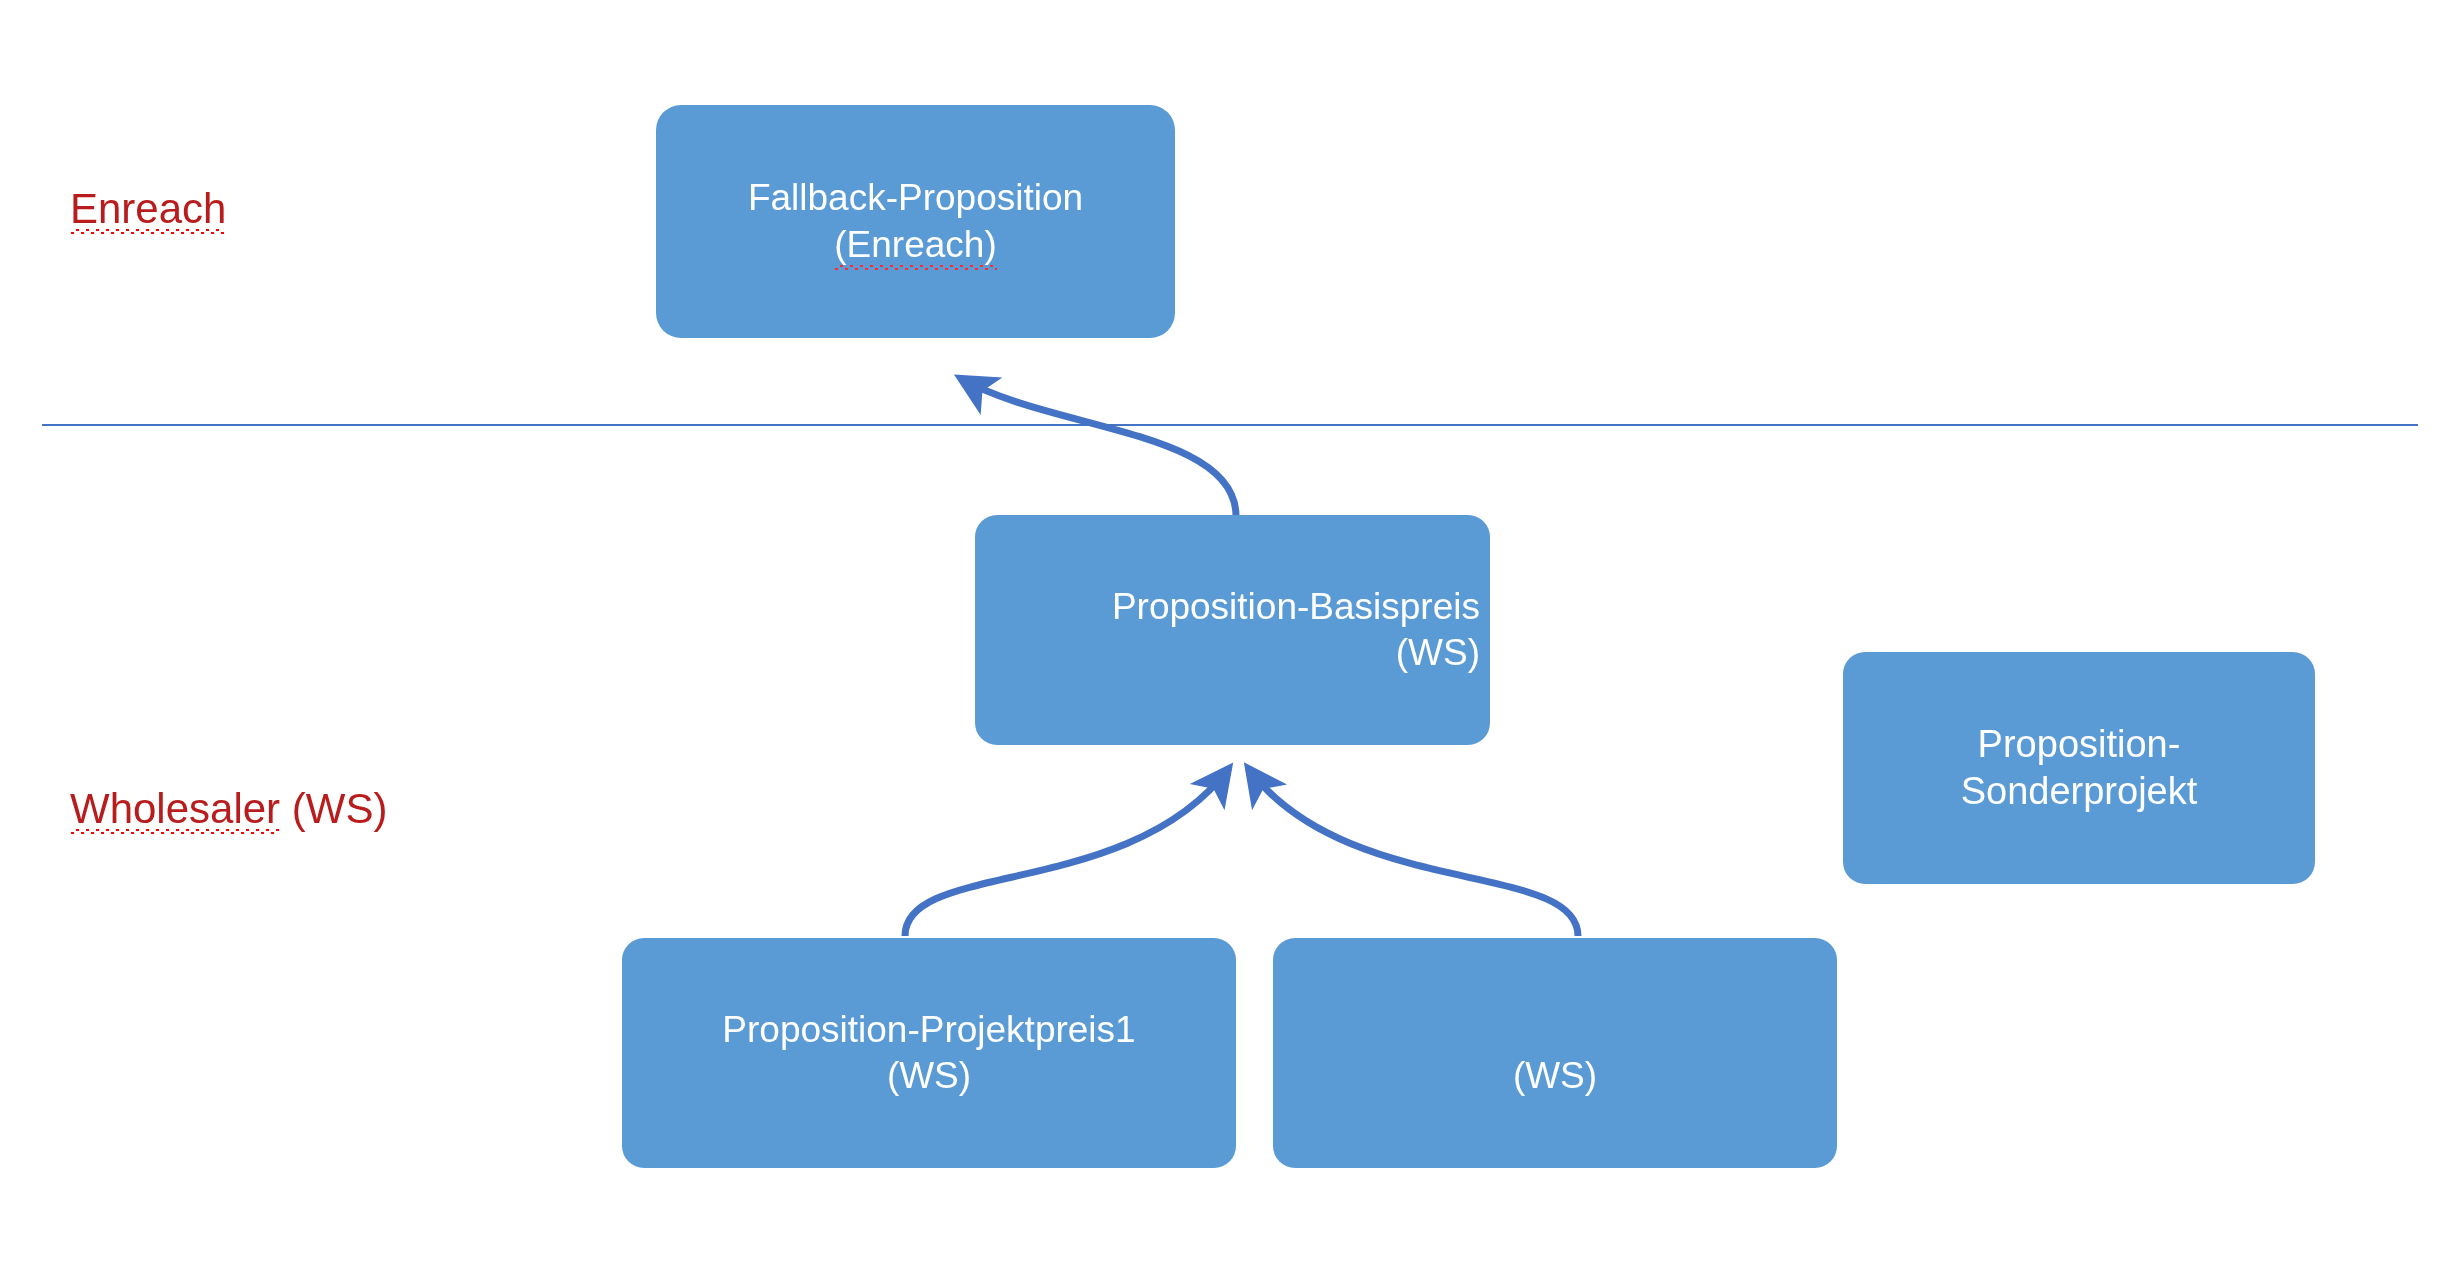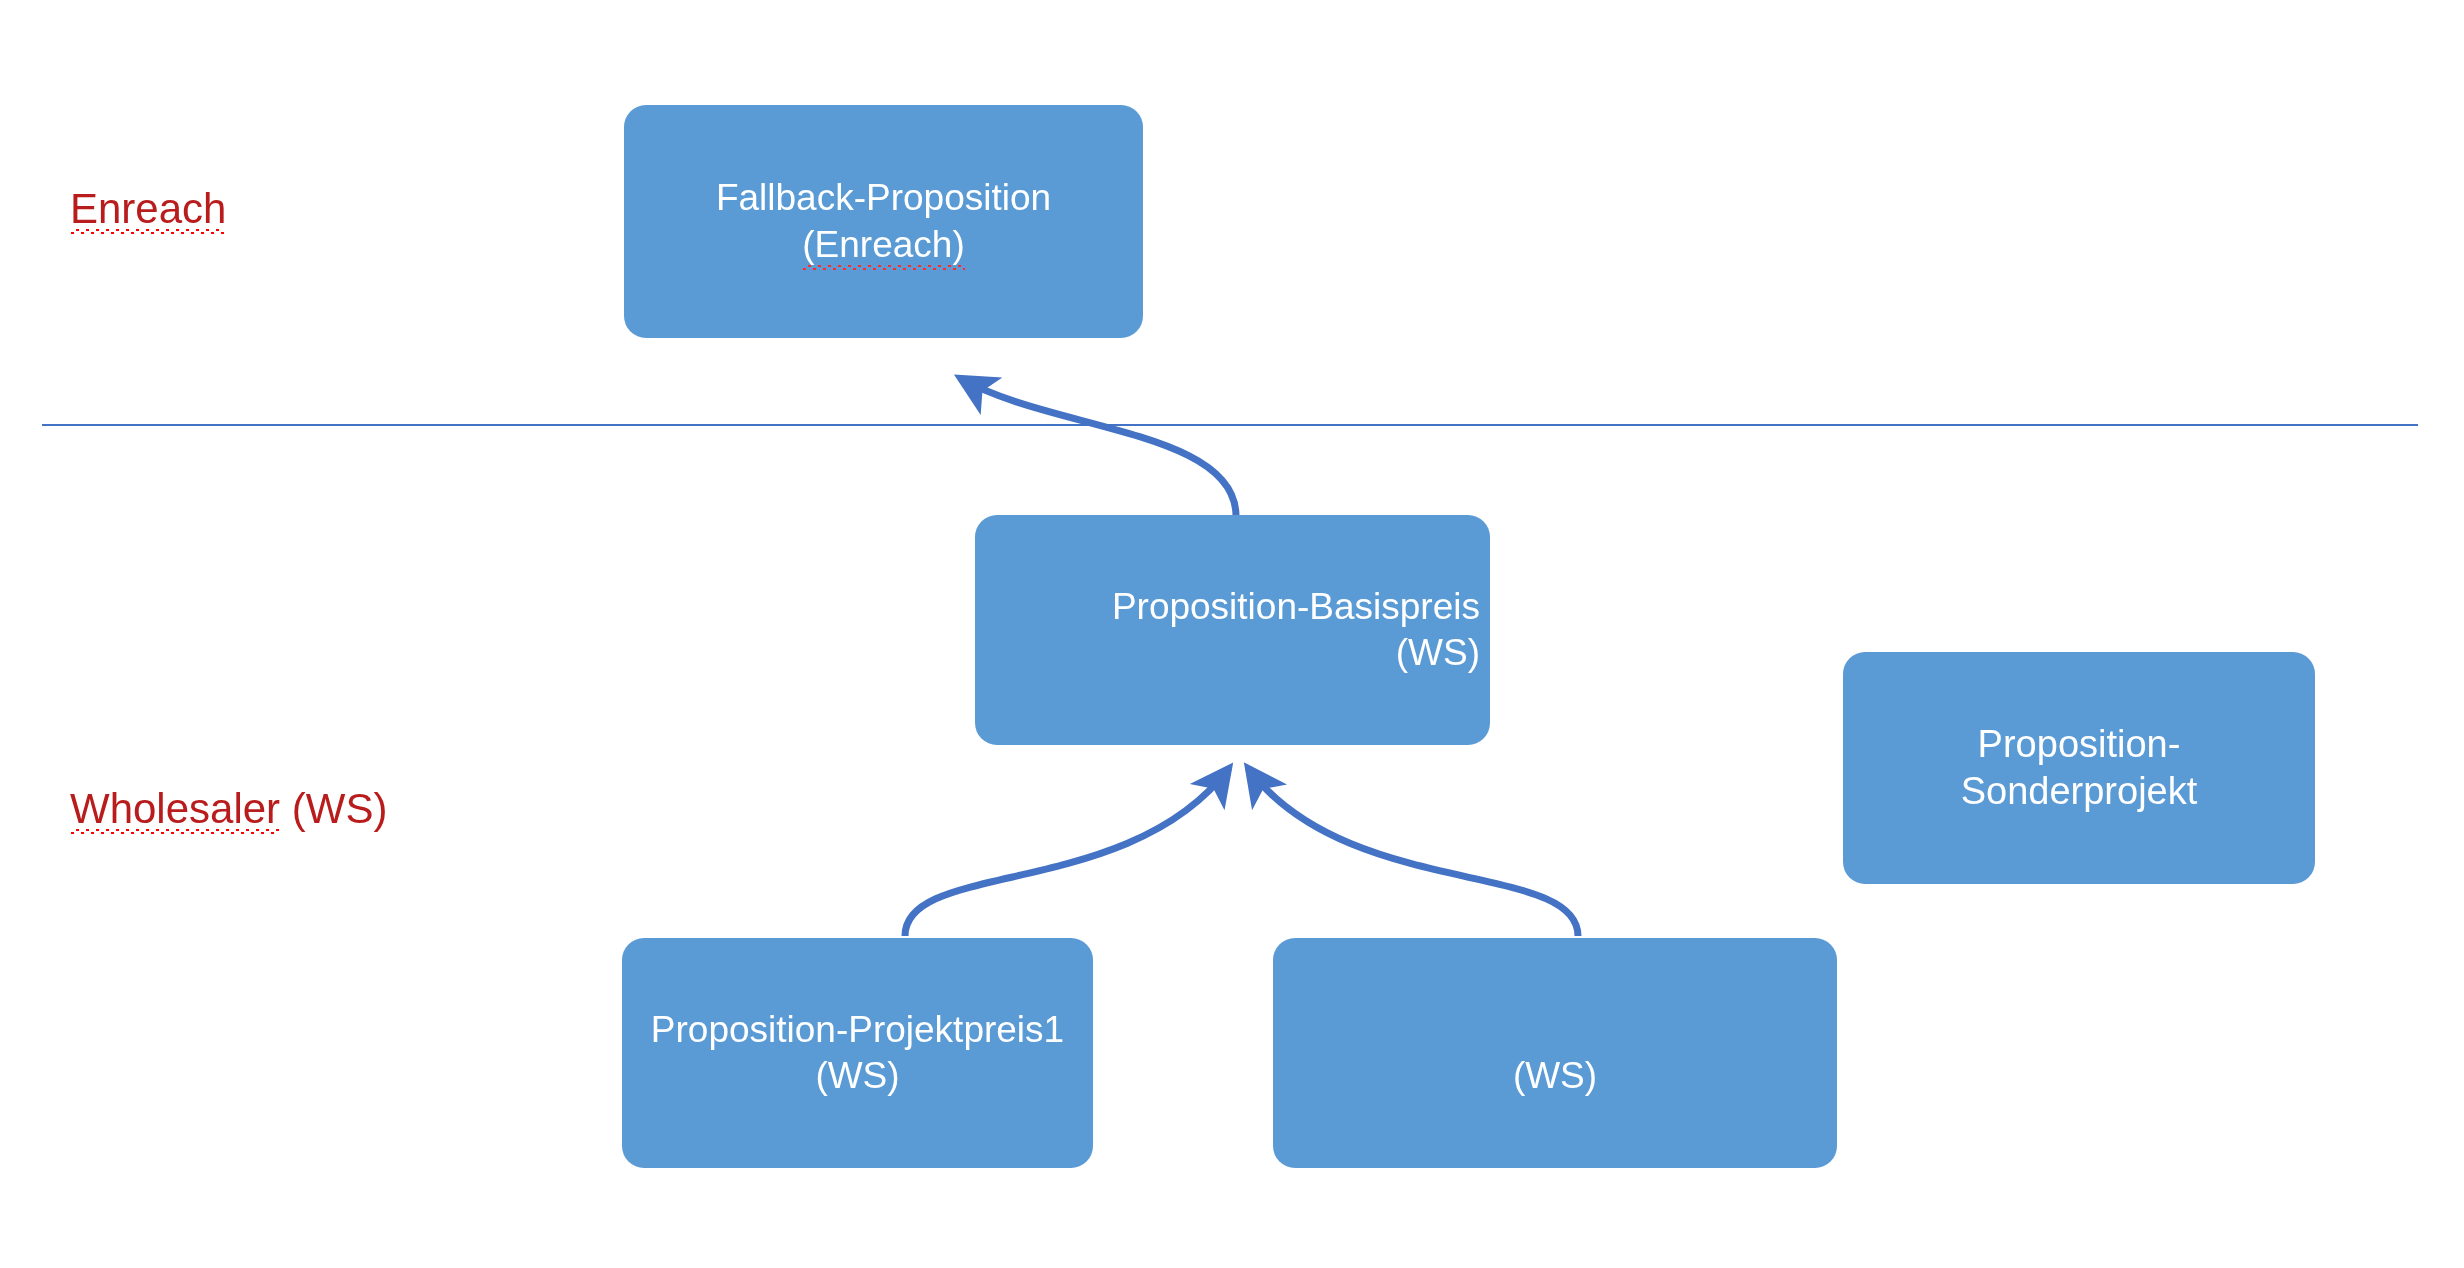--- a/index.html
+++ b/index.html
@@ -80,23 +80,23 @@
     line-height: 1.25;
     font-family: "Liberation Sans", sans-serif;
     box-sizing: border-box;
     padding: 4px 10px;
   }
   .node .node-text {
     width: 100%;
     white-space: pre-line;
   }
 
-  #node-fallback-proposition { left: 624px;  top: 105px; width: 519px; height: 233px; }
+  #node-fallback-proposition { left: 656px;  top: 105px; width: 519px; height: 233px; border-radius: 25px; }
   #node-basispreis          { left: 975px;  top: 515px; width: 515px; height: 230px; text-align: right; }
-  #node-projektpreis1       { left: 622px;  top: 938px; width: 471px; height: 230px; }
+  #node-projektpreis1       { left: 622px;  top: 938px; width: 614px; height: 230px; }
   #node-projektpreis2       { left: 1273px; top: 938px; width: 564px; height: 230px; }
   #node-sonderprojekt       { left: 1843px; top: 652px; width: 472px; height: 232px; font-size: 38px; }
 
   
   #connectors {
     position: absolute;
     left: 0;
     top: 0;
     width: 2464px;
     height: 1268px;

